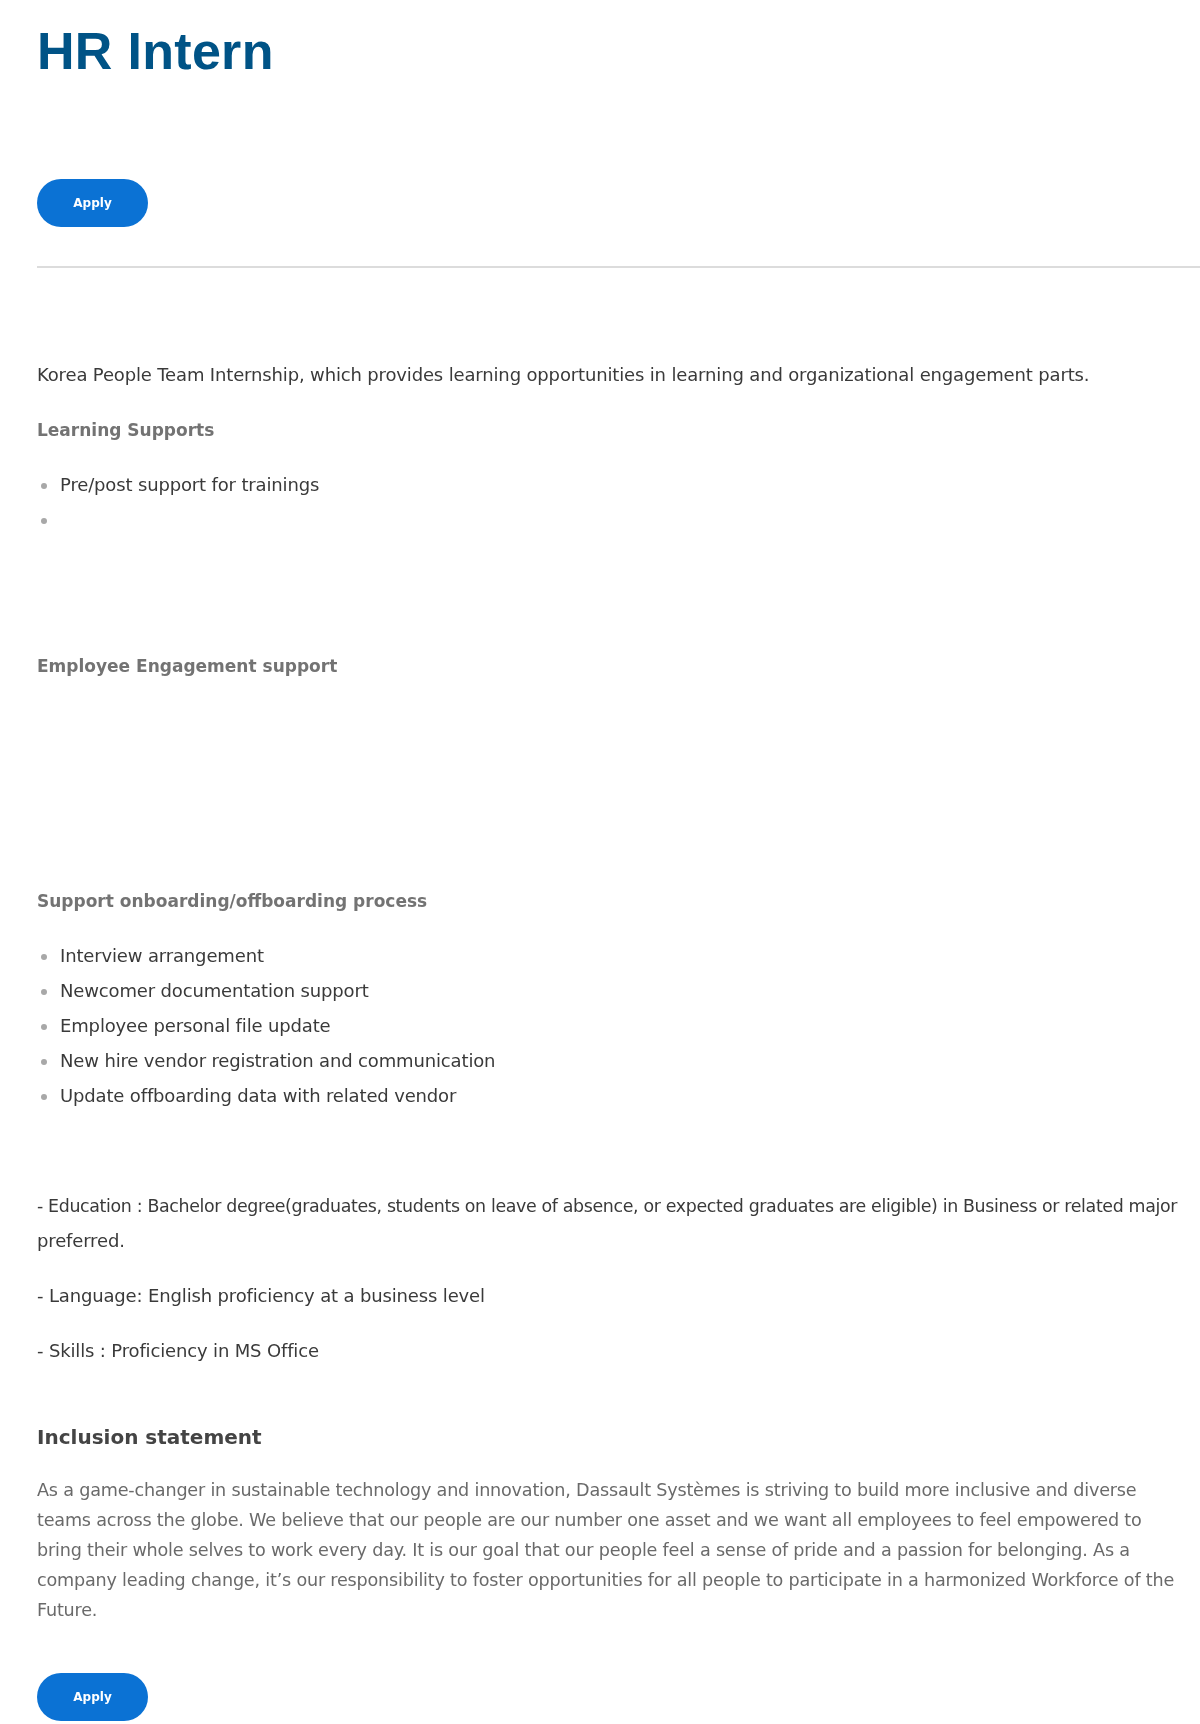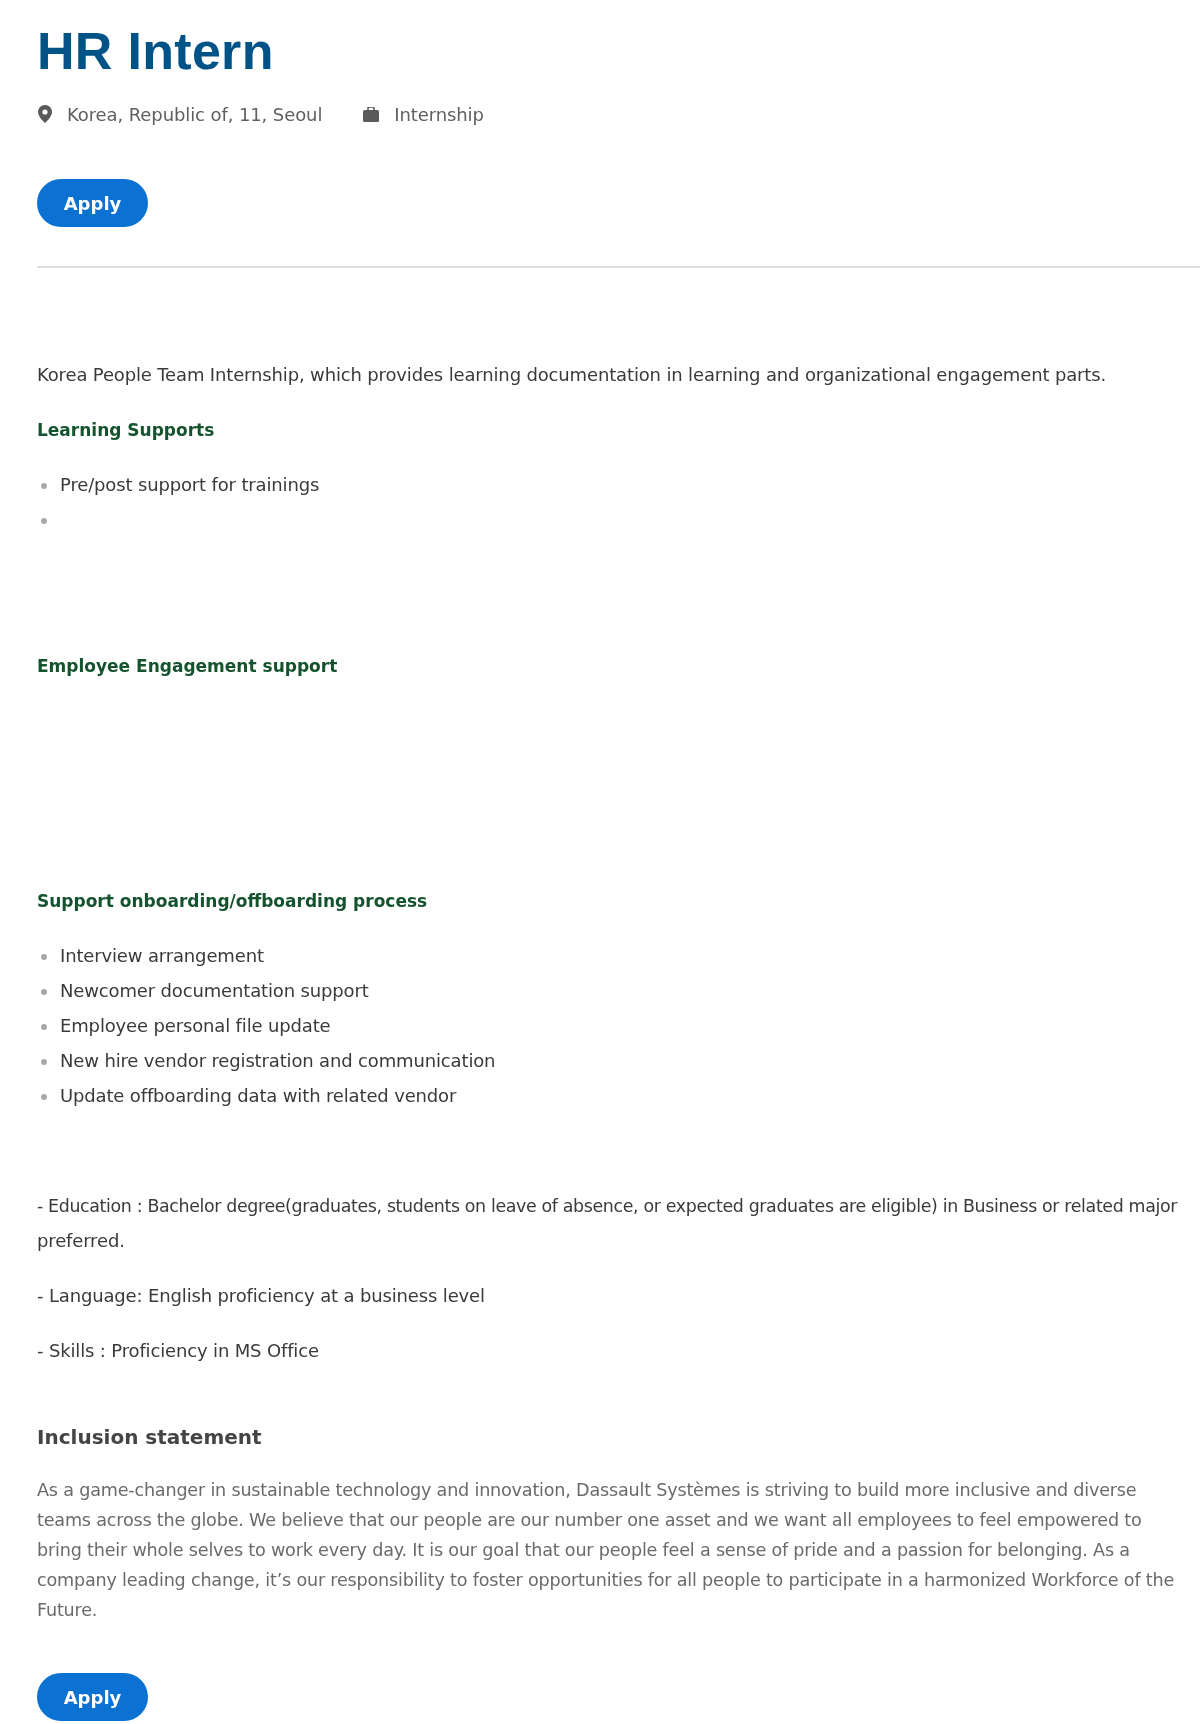--- a/index.html
+++ b/index.html
@@ -16,73 +16,53 @@
     .meta-item { display: flex; align-items: center; }
     .meta-item + .meta-item { margin-left: 40px; }
     .meta-item svg { display: block; }
     .meta-item .icon { width: 16px; height: 18px; margin-right: 14px; display: flex; align-items: center; justify-content: center; }
     .meta-item .icon.bag { width: 17px; margin-right: 15px; }
     .meta-text { font-family: "DejaVu Sans", sans-serif; font-size: 18px; color: #5f5f5f; letter-spacing: -0.1px; }
 
     .apply-btn {
       position: absolute; left: 37px; width: 111px; height: 48px;
       background: #0b72d4; color: #ffffff; border: none; border-radius: 24px;
-      font-family: "DejaVu Sans", sans-serif; font-weight: bold; font-size: 18px;
+      font-family: "DejaVu Sans", sans-serif; font-weight: bold; font-size: 12px;
       display: flex; align-items: center; justify-content: center; cursor: pointer;
     }
     .apply-top { top: 179px; }
     .apply-bottom { top: 1673px; }
 
     .divider { position: absolute; left: 37px; right: 0; top: 266px; height: 2px; background: #dcdcdc; }
 
     .txt { position: absolute; left: 37px; font-size: 18px; color: #3a3a3a; white-space: nowrap; line-height: 24px; letter-spacing: -0.15px; }
-    .heading { position: absolute; left: 37px; font-size: 17px; font-weight: bold; color: #14532d; line-height: 24px; white-space: nowrap; }
+    .heading { position: absolute; left: 37px; font-size: 17px; font-weight: bold; color: #737373; line-height: 24px; white-space: nowrap; }
     .list { position: absolute; left: 37px; list-style: none; }
     .list li { position: relative; height: 35px; padding-left: 23px; font-size: 18px; color: #3a3a3a; line-height: 24px; white-space: nowrap; letter-spacing: -0.15px; }
     .list li .bullet { position: absolute; left: 4px; top: 10px; width: 6px; height: 6px; border-radius: 50%; background: #a8a8a8; }
 
     .inclusion-title { position: absolute; left: 37px; top: 1424px; font-size: 20px; color: #444444; line-height: 26px; white-space: nowrap; }
     .inclusion-para {
       position: absolute; left: 37px; top: 1475px; width: 1150px;
       font-size: 17.6px; color: #6a6a6a; line-height: 30px; letter-spacing: -0.2px;
     }
   </style>
 </head>
 <body>
 
 <div class="page">
 
   <h1 class="title">HR Intern</h1>
 
-  <div class="meta">
-    <div class="meta-item">
-      <span class="icon">
-        <svg width="14" height="18" viewBox="0 0 14 18">
-          <path d="M7 0C3.1 0 0 3.1 0 7c0 5 7 11 7 11s7-6 7-11c0-3.9-3.1-7-7-7z" fill="#5a5a5a"></path>
-          <circle cx="7" cy="7" r="2.6" fill="#ffffff"></circle>
-        </svg>
-      </span>
-      <span class="meta-text">Korea, Republic of, 11, Seoul</span>
-    </div>
-    <div class="meta-item">
-      <span class="icon bag">
-        <svg width="16" height="15" viewBox="0 0 16 15">
-          <path d="M5 3V1.5C5 .7 5.7 0 6.5 0h3C10.3 0 11 .7 11 1.5V3" fill="none" stroke="#5a5a5a" stroke-width="1.6"></path>
-          <rect x="0" y="3" width="16" height="12" rx="1.5" fill="#5a5a5a"></rect>
-        </svg>
-      </span>
-      <span class="meta-text">Internship</span>
-    </div>
-  </div>
 
   <button class="apply-btn apply-top">Apply</button>
 
   <div class="divider"></div>
 
-  <p class="txt" style="top:363px;">Korea People Team Internship, which provides learning documentation in learning and organizational engagement parts.</p>
+  <p class="txt" style="top:363px;">Korea People Team Internship, which provides learning opportunities in learning and organizational engagement parts.</p>
 
   <h3 class="heading" style="top:418px;">Learning Supports</h3>
   <ul class="list" style="top:473px;">
     <li><span class="bullet"></span><span>Pre/post support for trainings</span></li>
     <li><span class="bullet"></span></li>
   </ul>
 
   <h3 class="heading" style="top:654px;">Employee Engagement support</h3>
 
   <h3 class="heading" style="top:889px;">Support onboarding/offboarding process</h3>

